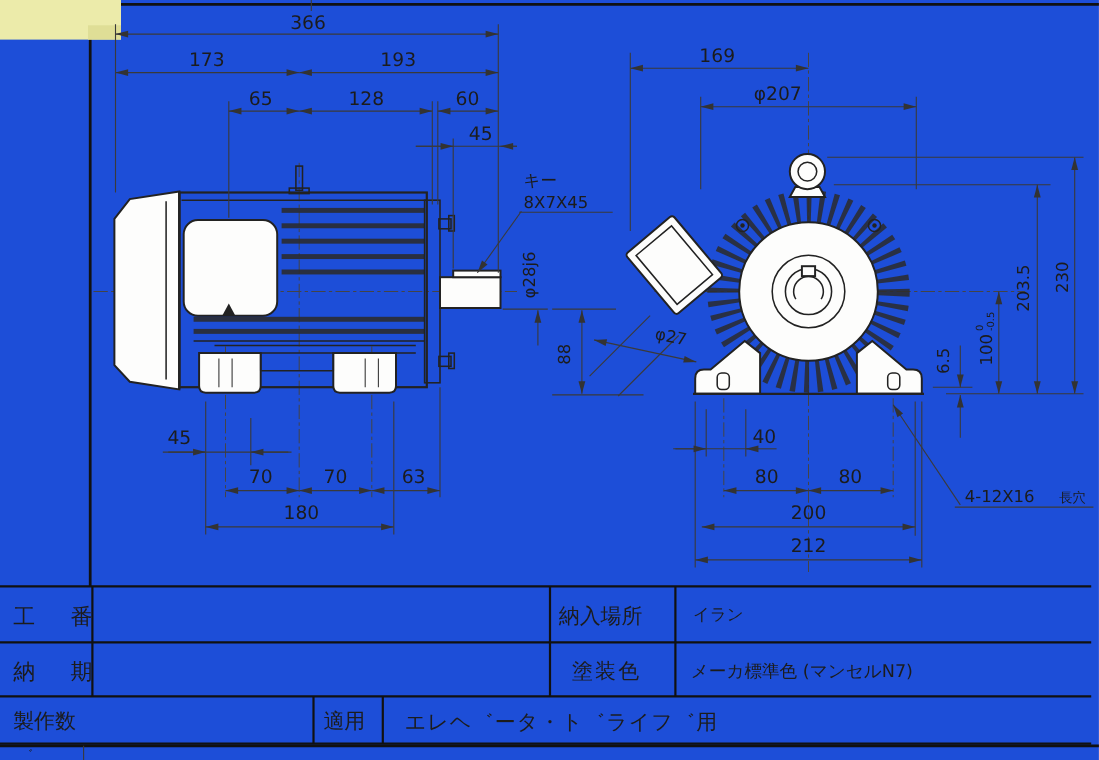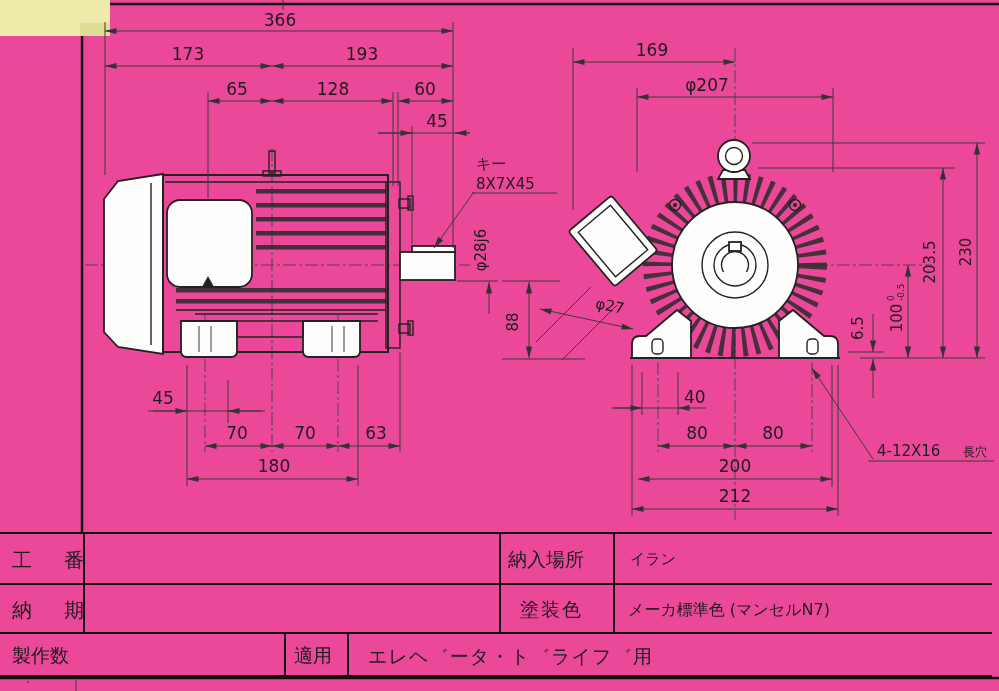--- a/index.html
+++ b/index.html
@@ -1,16 +1,16 @@
 <!DOCTYPE html>
 <html><head>
 <meta charset="utf-8">
 <style>
   html,body{margin:0;padding:0;background:#e8e8e8;}
-  #page{position:relative;width:999px;height:691px;background:#ec4899;overflow:hidden;
+  #page{position:relative;width:999px;height:691px;background:#1d4ed8;overflow:hidden;
         font-family:"DejaVu Sans","Liberation Sans",sans-serif;}
   svg{position:absolute;left:0;top:0;}
   .obj{stroke:#222;stroke-width:2;fill:none;}
   .obj1{stroke:#222;stroke-width:1.4;fill:none;}
   .objf{stroke:#222;stroke-width:1.8;fill:#fdfdfc;}
   .thin{stroke:#3a3a3a;stroke-width:1;fill:none;}
   .dim{stroke:#3a3a3a;stroke-width:1;fill:none;marker-start:url(#mS);marker-end:url(#mE);}
   .dimE{stroke:#3a3a3a;stroke-width:1;fill:none;marker-end:url(#mE);}
   .chain{stroke:#444;stroke-width:0.9;fill:none;stroke-dasharray:13 3 3 3;}
   .fin{fill:#2b2b2b;opacity:.88;}

